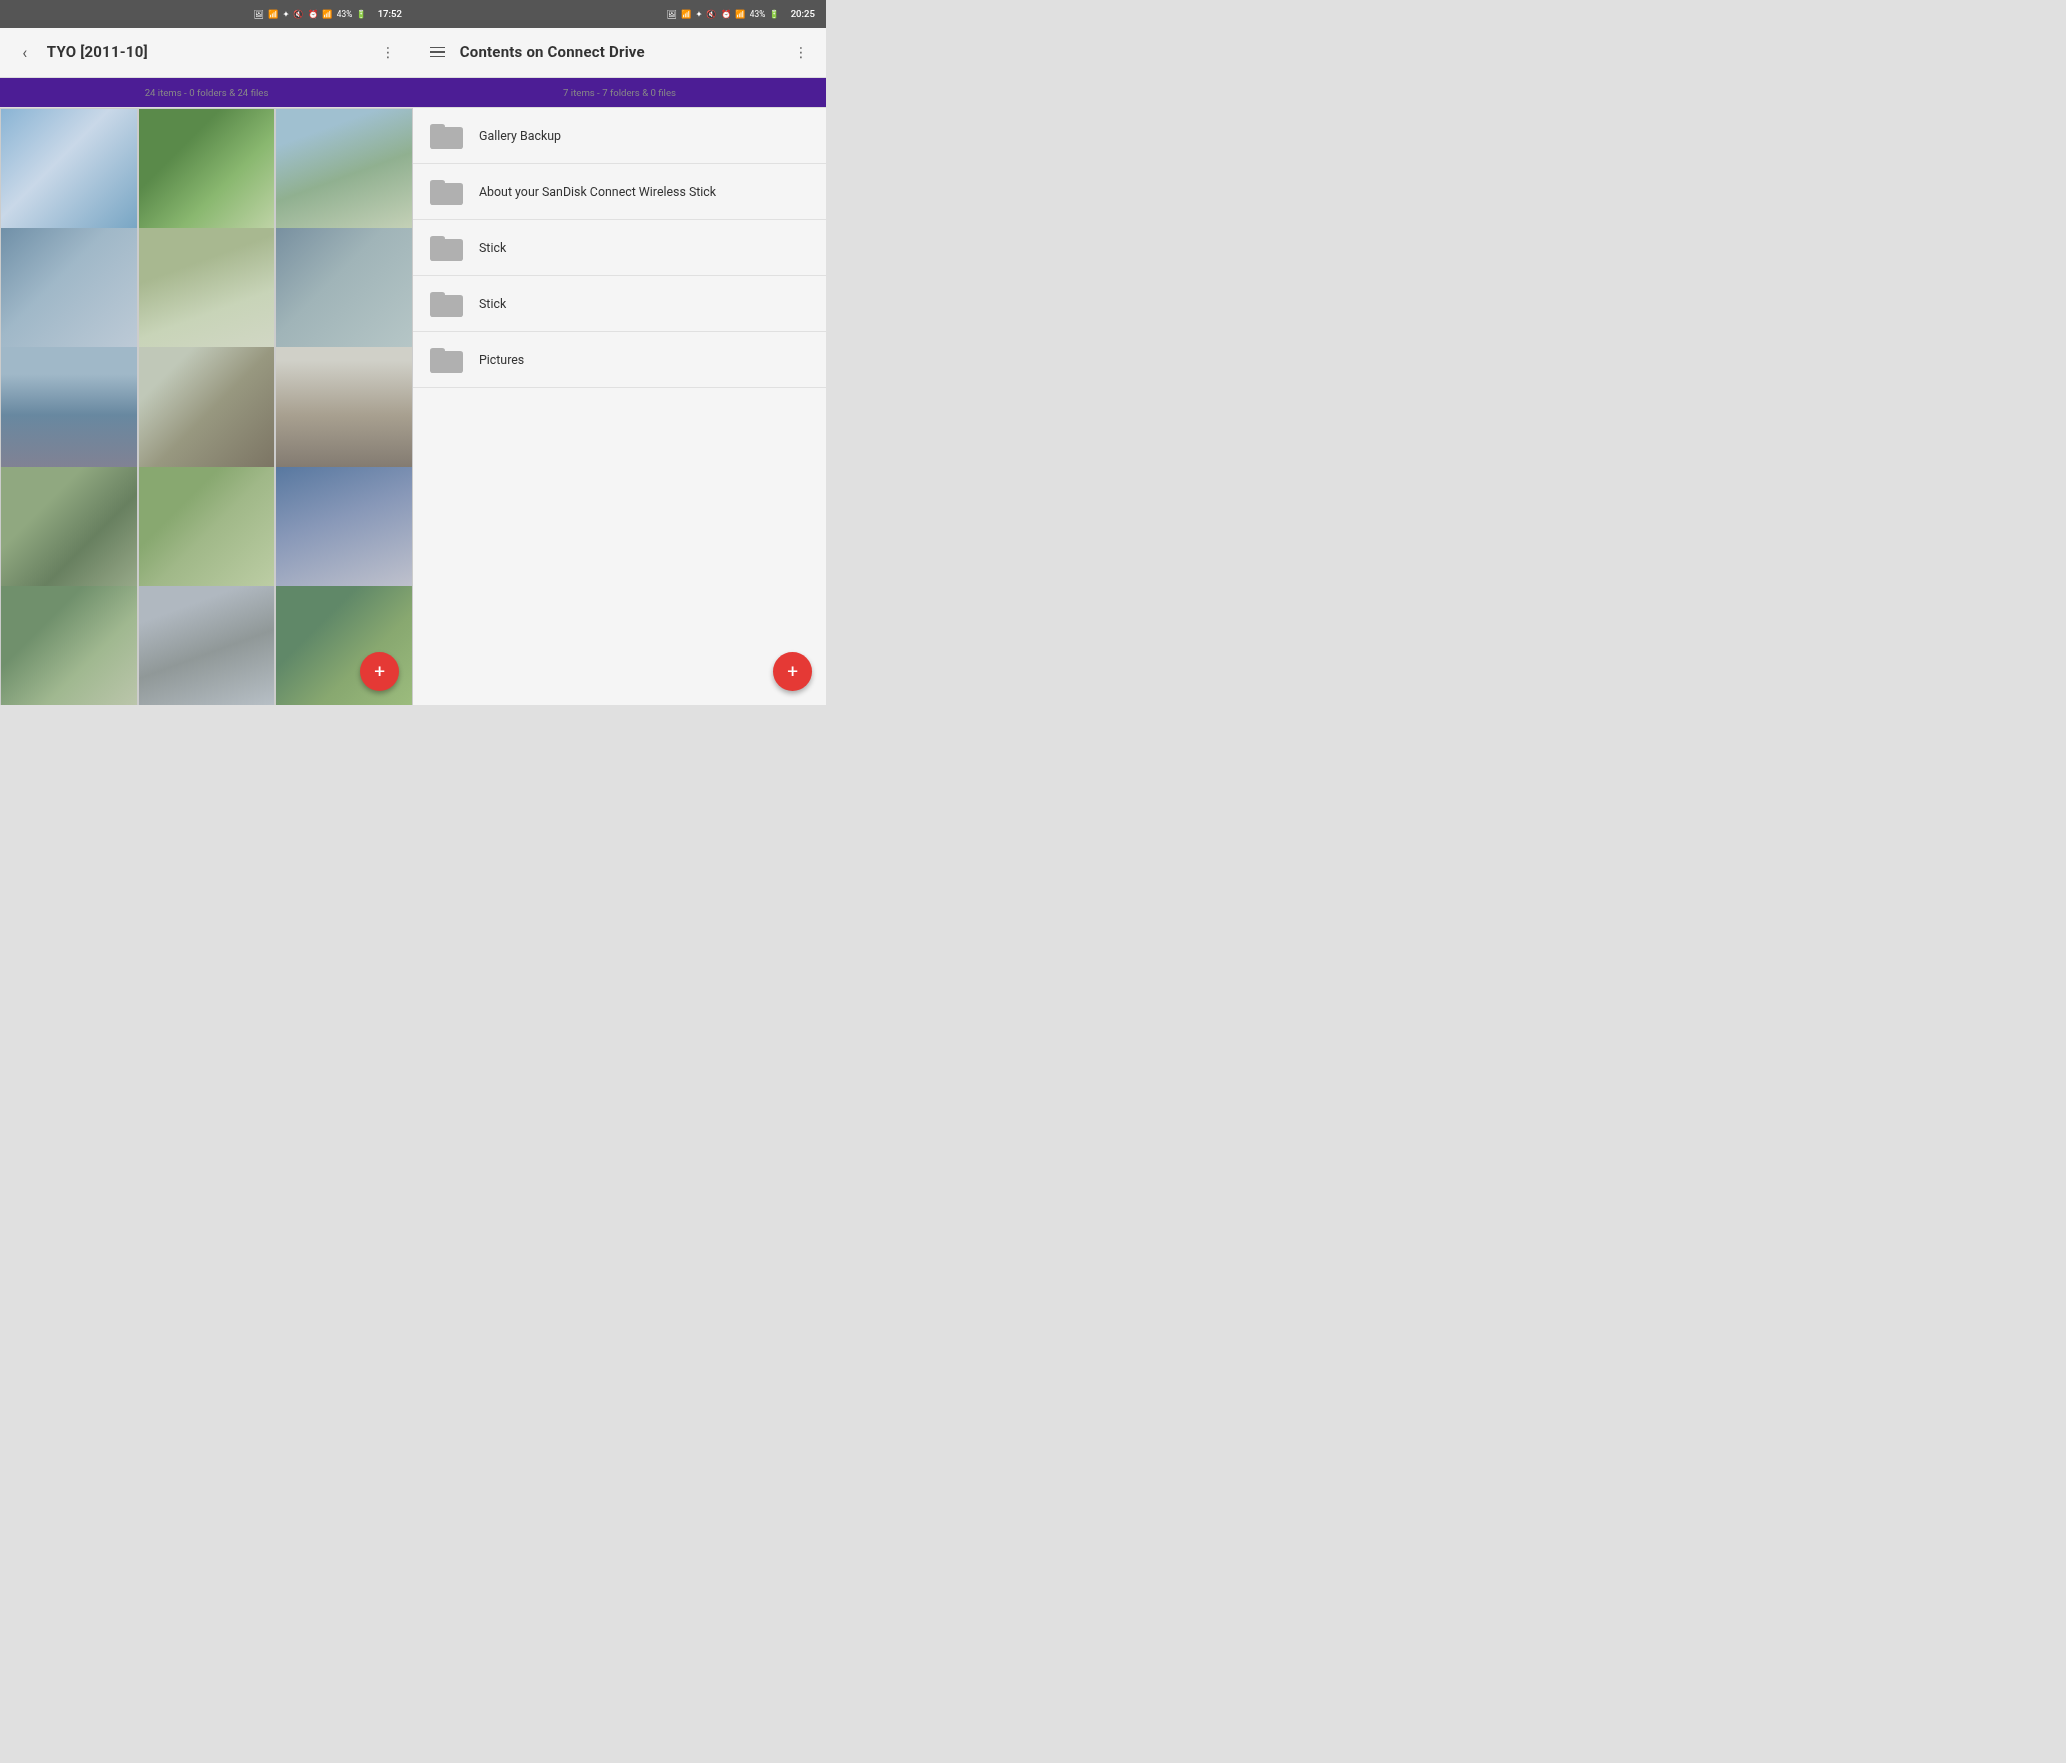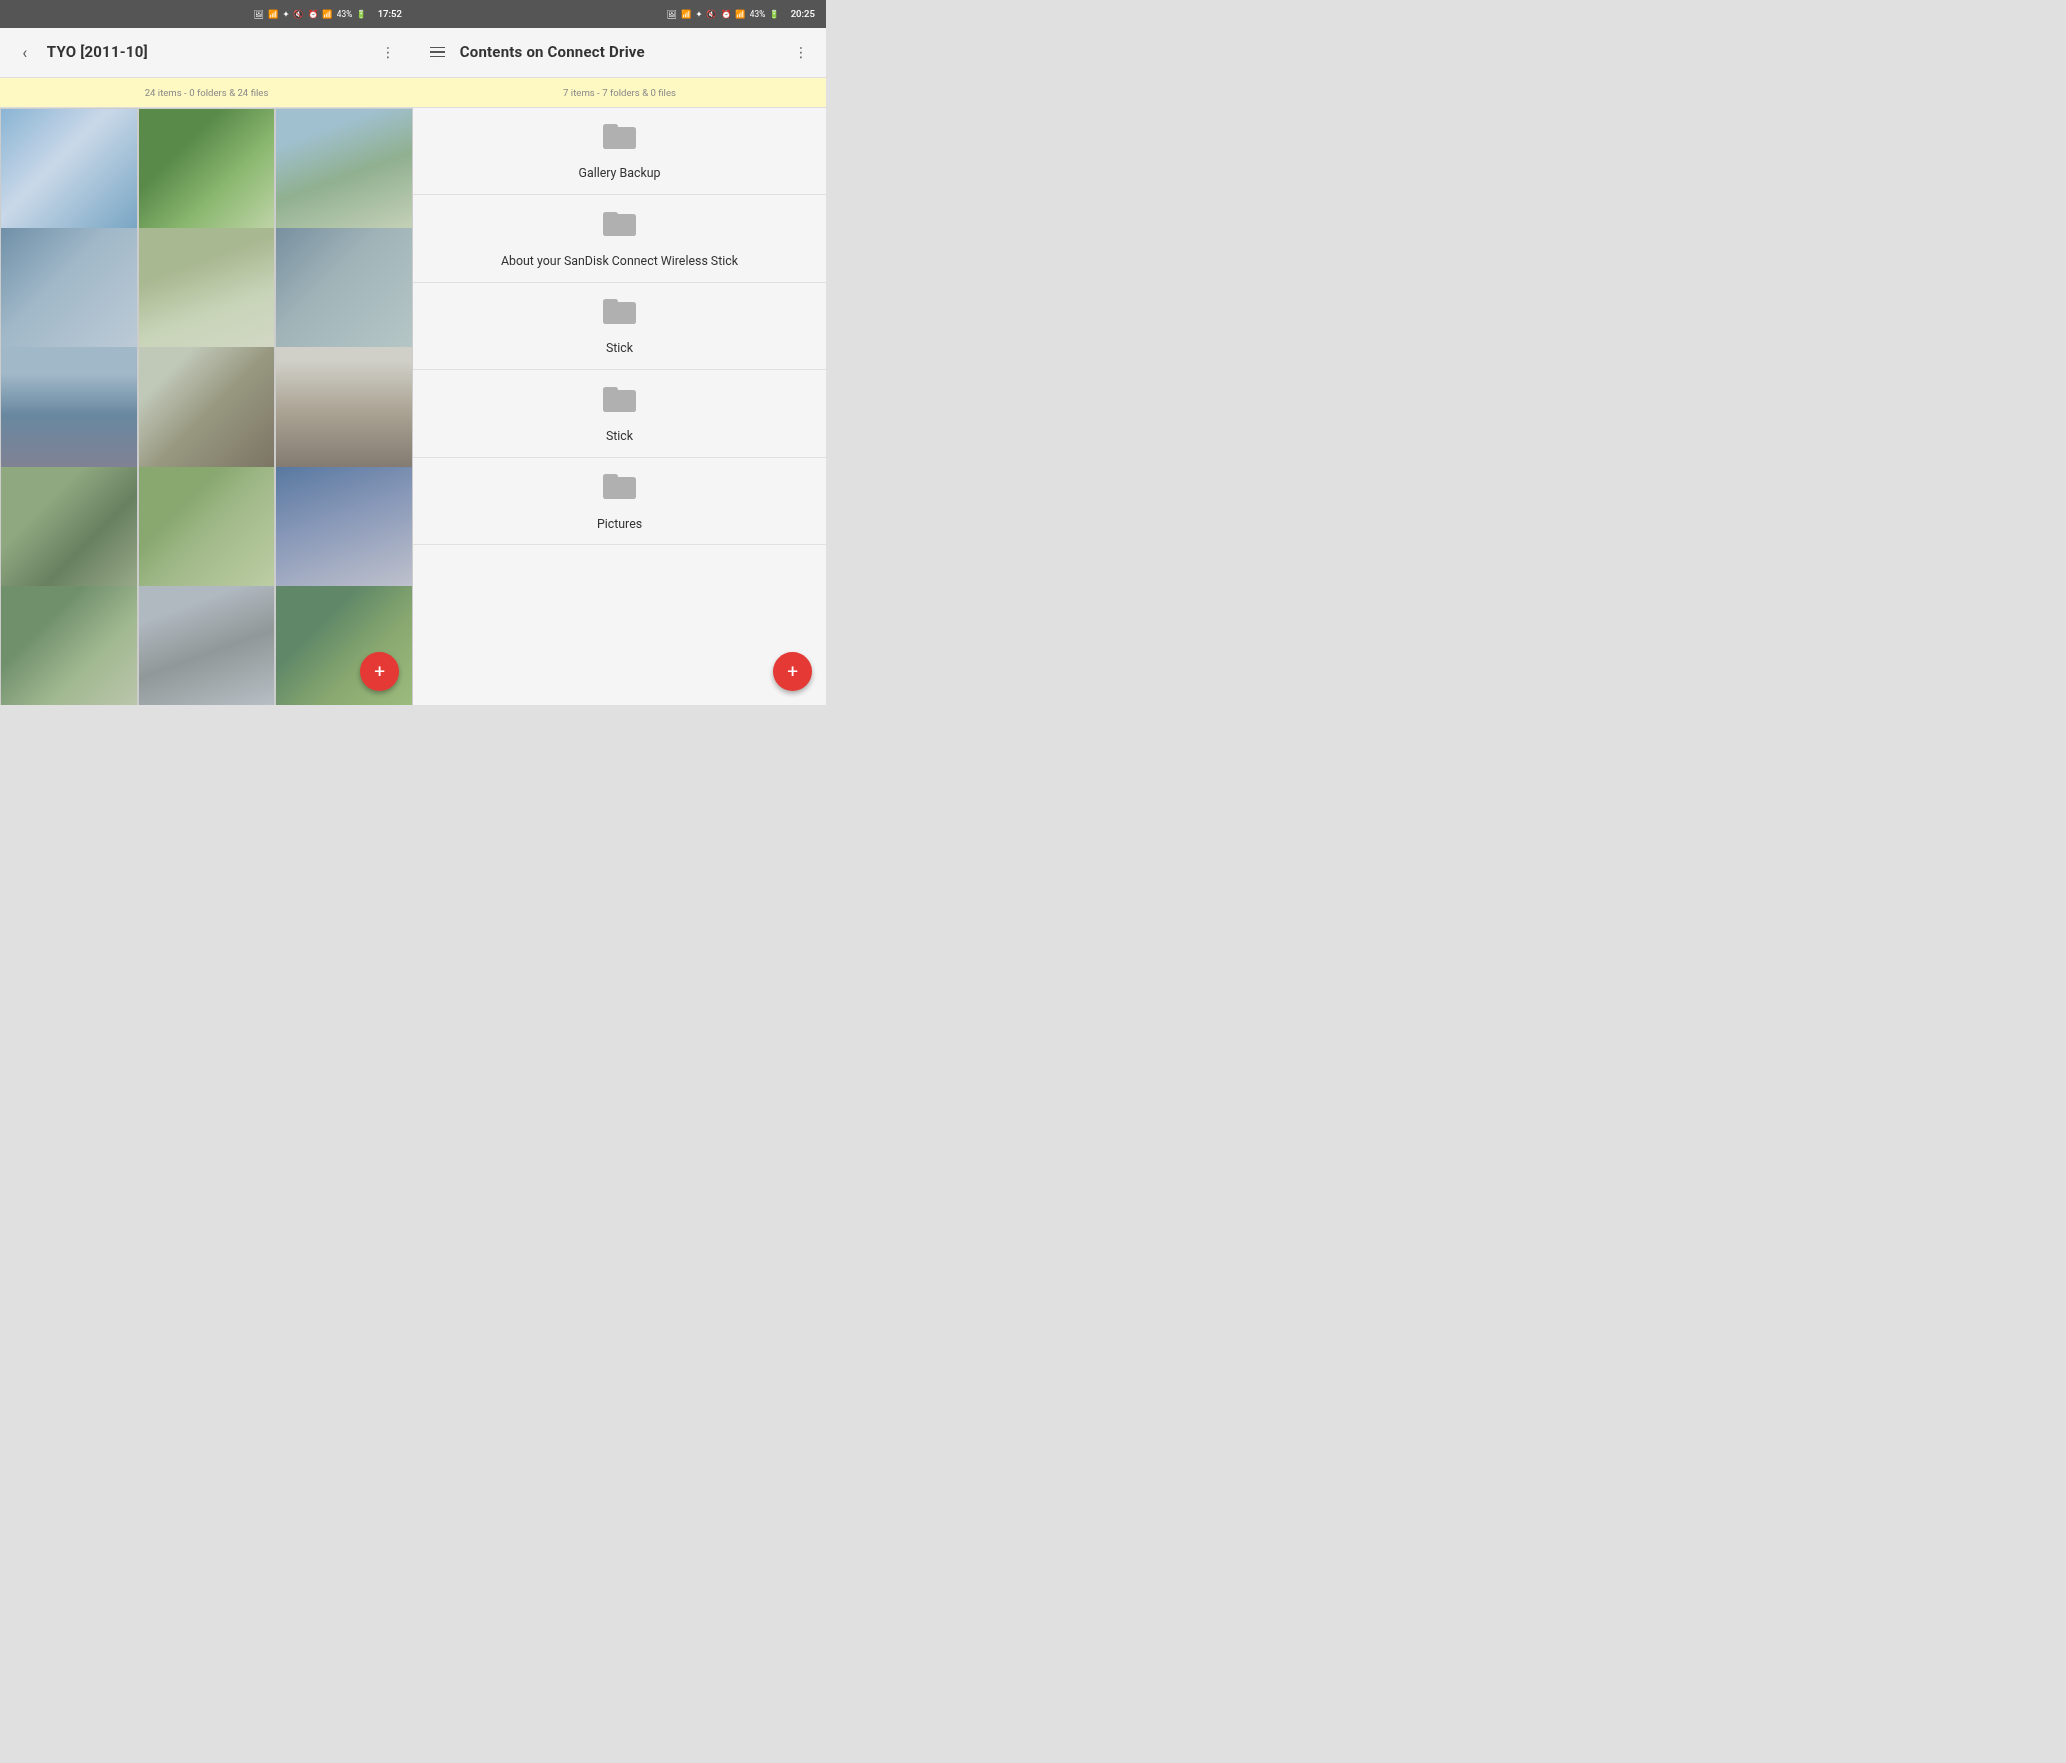--- a/index.html
+++ b/index.html
@@ -66,21 +66,21 @@
     }
 
     
     .subtitle-bar {
       height: 30px;
       display: flex;
       align-items: center;
       justify-content: center;
       font-size: 9.6px;
       color: #888;
-      background: #fef9c3;
+      background: #4c1d95;
       border-bottom: 0.7px solid #ddd;
     }
 
     
     .photo-grid {
       flex: 1;
       overflow-y: auto;
       display: grid;
       grid-template-columns: repeat(3, 1fr);
       gap: 1.4px;
@@ -151,21 +151,20 @@
     }
     .folder-item {
       display: flex;
       align-items: center;
       padding: 13.8px 16.5px;
       border-bottom: 0.7px solid #e0e0e0;
       cursor: pointer;
       background: #f5f5f5;
       gap: 16.5px;
       min-height: 55px;
-      flex-direction: column;
     }
     .folder-icon {
       width: 33px;
       height: 27.5px;
       flex-shrink: 0;
       position: relative;
     }
     .folder-icon::before {
       content: '';
       position: absolute;

